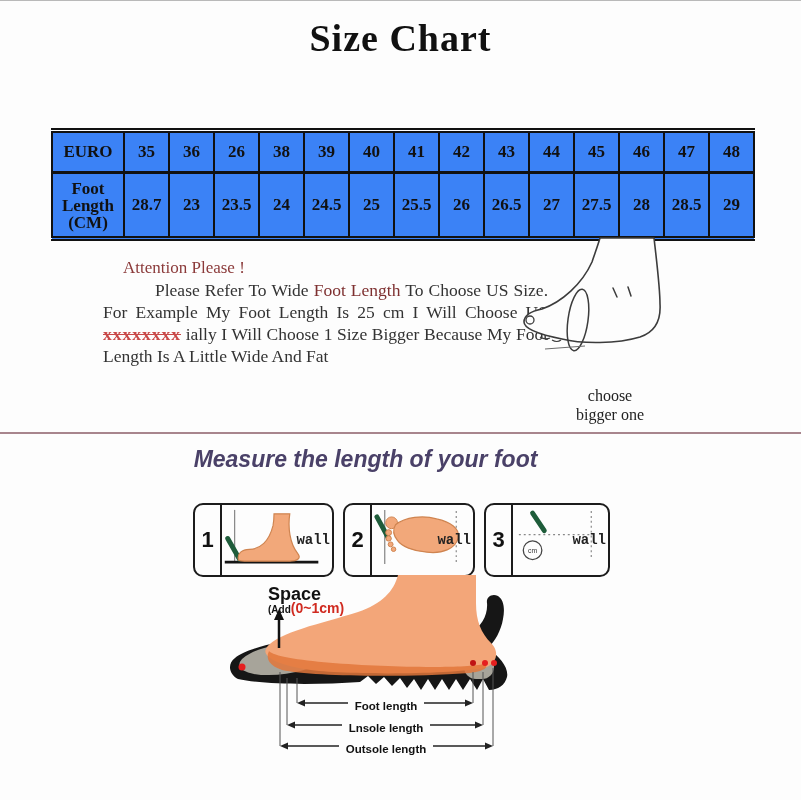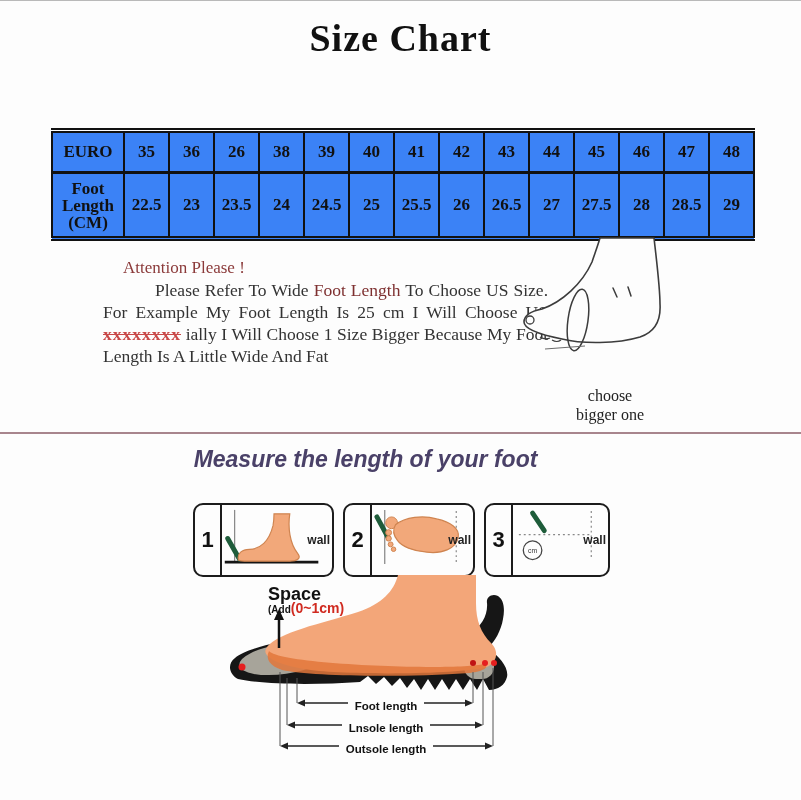--- a/index.html
+++ b/index.html
@@ -45,21 +45,21 @@
   
   .panels{position:absolute;left:193px;top:503px;display:flex;gap:9px;}
   .panel{position:relative;height:70px;border:2.5px solid #1c1c1c;border-radius:10px;
     display:flex;background:#fdfdfd;}
   .panel .num{width:25px;border-right:2px solid #1c1c1c;display:flex;align-items:center;
     justify-content:center;font-family:"Liberation Sans",sans-serif;font-weight:bold;
     font-size:22px;color:#111;}
   .panel .art{position:relative;flex:1;}
   .panel .art svg{position:absolute;left:0;top:0;}
   .wall{position:absolute;right:2px;top:50%;transform:translateY(-50%);
-    font-family:Liberation Sans, sans-serif;font-weight:bold;font-size:12px;color:#222;}
+    font-family:Liberation Mono, monospace;font-weight:bold;font-size:14px;color:#222;}
   .p1{width:137px;} .p2{width:128px;} .p3{width:122px;}
 
   
   .diagram{position:absolute;left:222px;top:575px;width:370px;height:185px;}
   .diagram svg{position:absolute;left:0;top:0;}
   .space-label{position:absolute;left:268px;top:588px;z-index:3;
     font-family:"Liberation Sans",sans-serif;line-height:13px;white-space:nowrap;}
   .space-l1{font-weight:bold;font-size:18px;color:#111;}
   .space-l2p{font-weight:bold;font-size:10px;color:#111;}
   .space-l2h{font-weight:bold;font-size:14px;color:#d02a20;}
@@ -95,21 +95,21 @@
       <td>44</td>
       <td>45</td>
       <td>46</td>
       <td>47</td>
       <td>48</td>
     </tr>
     <tr class="r2">
       <td class="lab2">Foot
 Length
 (CM)</td>
-      <td>22.5</td>
+      <td>28.7</td>
       <td>23</td>
       <td>23.5</td>
       <td>24</td>
       <td>24.5</td>
       <td>25</td>
       <td>25.5</td>
       <td>26</td>
       <td>26.5</td>
       <td>27</td>
       <td>27.5</td>

